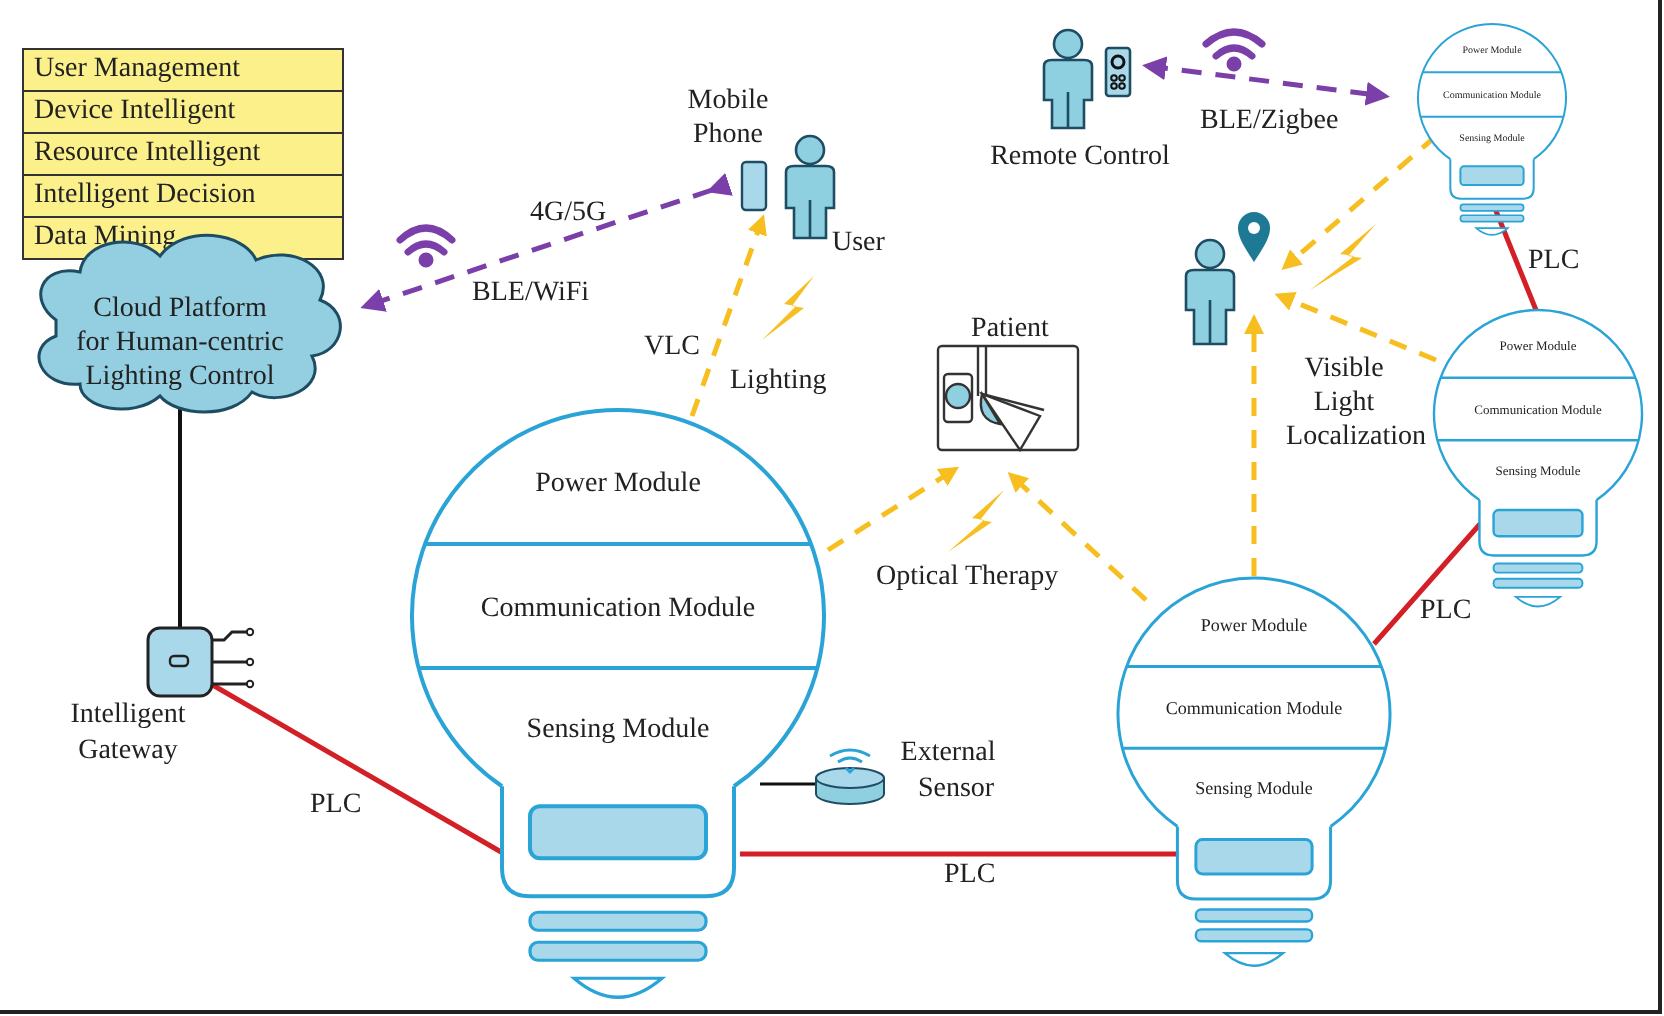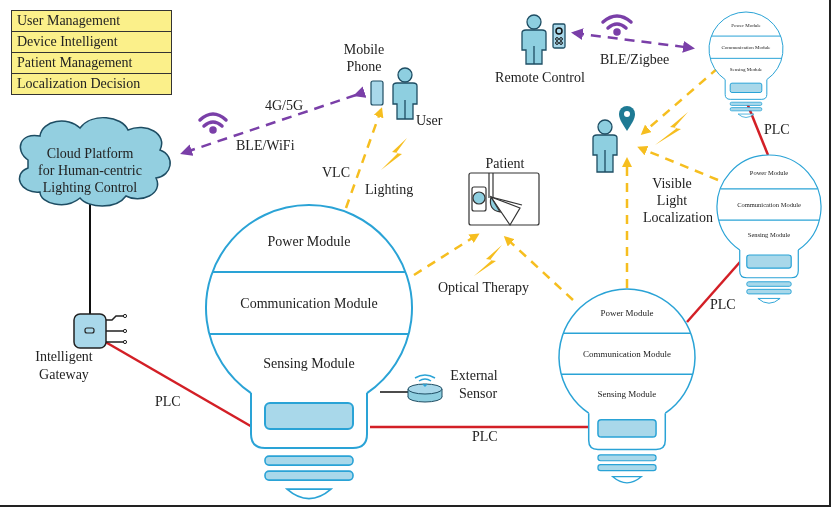--- a/index.html
+++ b/index.html
@@ -1,33 +1,34 @@
 <!DOCTYPE html>
 <html><head>
 <meta charset="utf-8">
 <style>
   html,body{margin:0;padding:0;background:#fff;}
   body{width:832px;height:508px;position:relative;overflow:hidden;font-family:"Liberation Serif",serif;color:#222;}
   #frame{position:absolute;left:0;top:0;width:829px;height:505px;border-right:2px solid #222;border-bottom:2px solid #222;box-sizing:content-box;}
   svg#diagram{position:absolute;left:0;top:0;}
   .lbl{font-family:"Liberation Serif",serif;fill:#222;}
-  .mod-table{position:absolute;left:11px;top:10px;width:159px;border:1px solid #333;background:#fbf08a;}
+  .mod-table{position:absolute;left:11px;top:24px;width:159px;border:1px solid #333;background:#fbf08a;}
   .mod-row{height:20px;line-height:20px;font-size:14px;padding-left:5px;border-bottom:1px solid #333;white-space:nowrap;}
   .mod-row:last-child{border-bottom:none;}
 </style>
 </head>
 <body>
 
 <div id="frame"></div>
 
 <div class="mod-table">
   <div class="mod-row">User Management</div>
   <div class="mod-row">Device Intelligent</div>
-  <div class="mod-row">Patient Management</div>
-  <div class="mod-row">Localization Decision</div>
+  <div class="mod-row">Resource Intelligent</div>
+  <div class="mod-row">Intelligent Decision</div>
+  <div class="mod-row">Data Mining</div>
 </div>
 
 <svg id="diagram" width="832" height="508" viewBox="0 0 832 508">
   <defs>
     <marker id="ahY" markerWidth="10" markerHeight="10" refX="7" refY="5" orient="auto" markerUnits="userSpaceOnUse">
       <path d="M0,0 L10,5 L0,10 z" fill="#f6be1f"></path>
     </marker>
     <marker id="ahP" markerWidth="12" markerHeight="12" refX="9" refY="6" orient="auto" markerUnits="userSpaceOnUse">
       <path d="M0,0 L12,6 L0,12 z" fill="#7a3fa8"></path>
     </marker>

